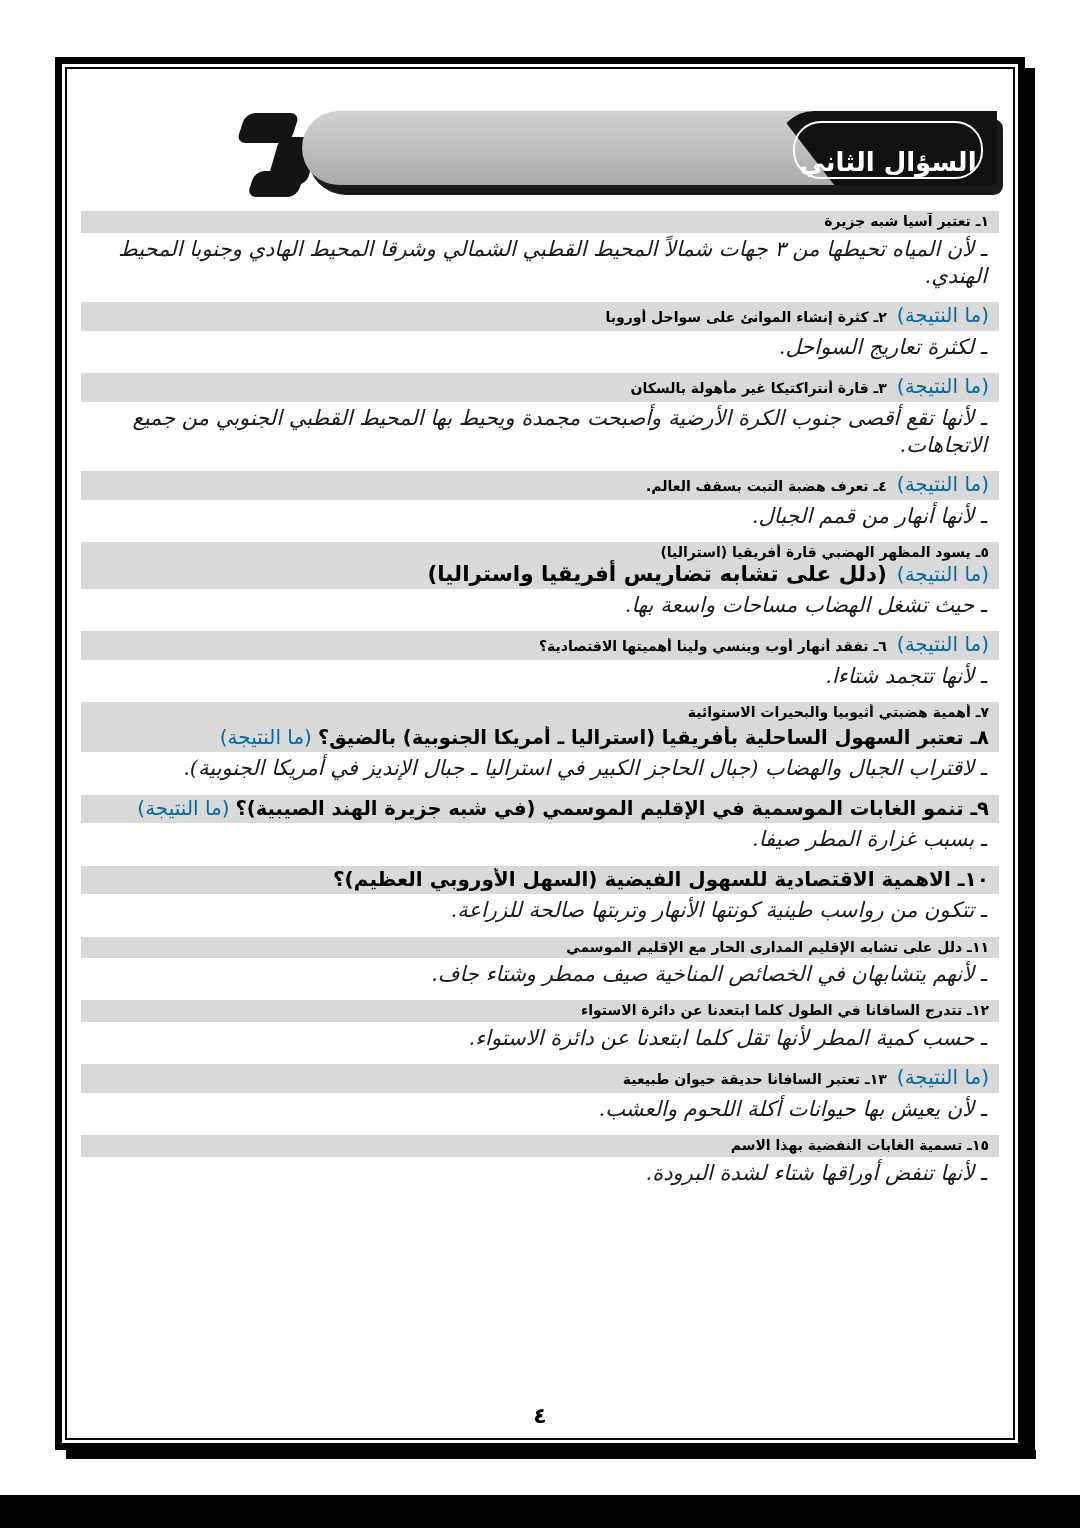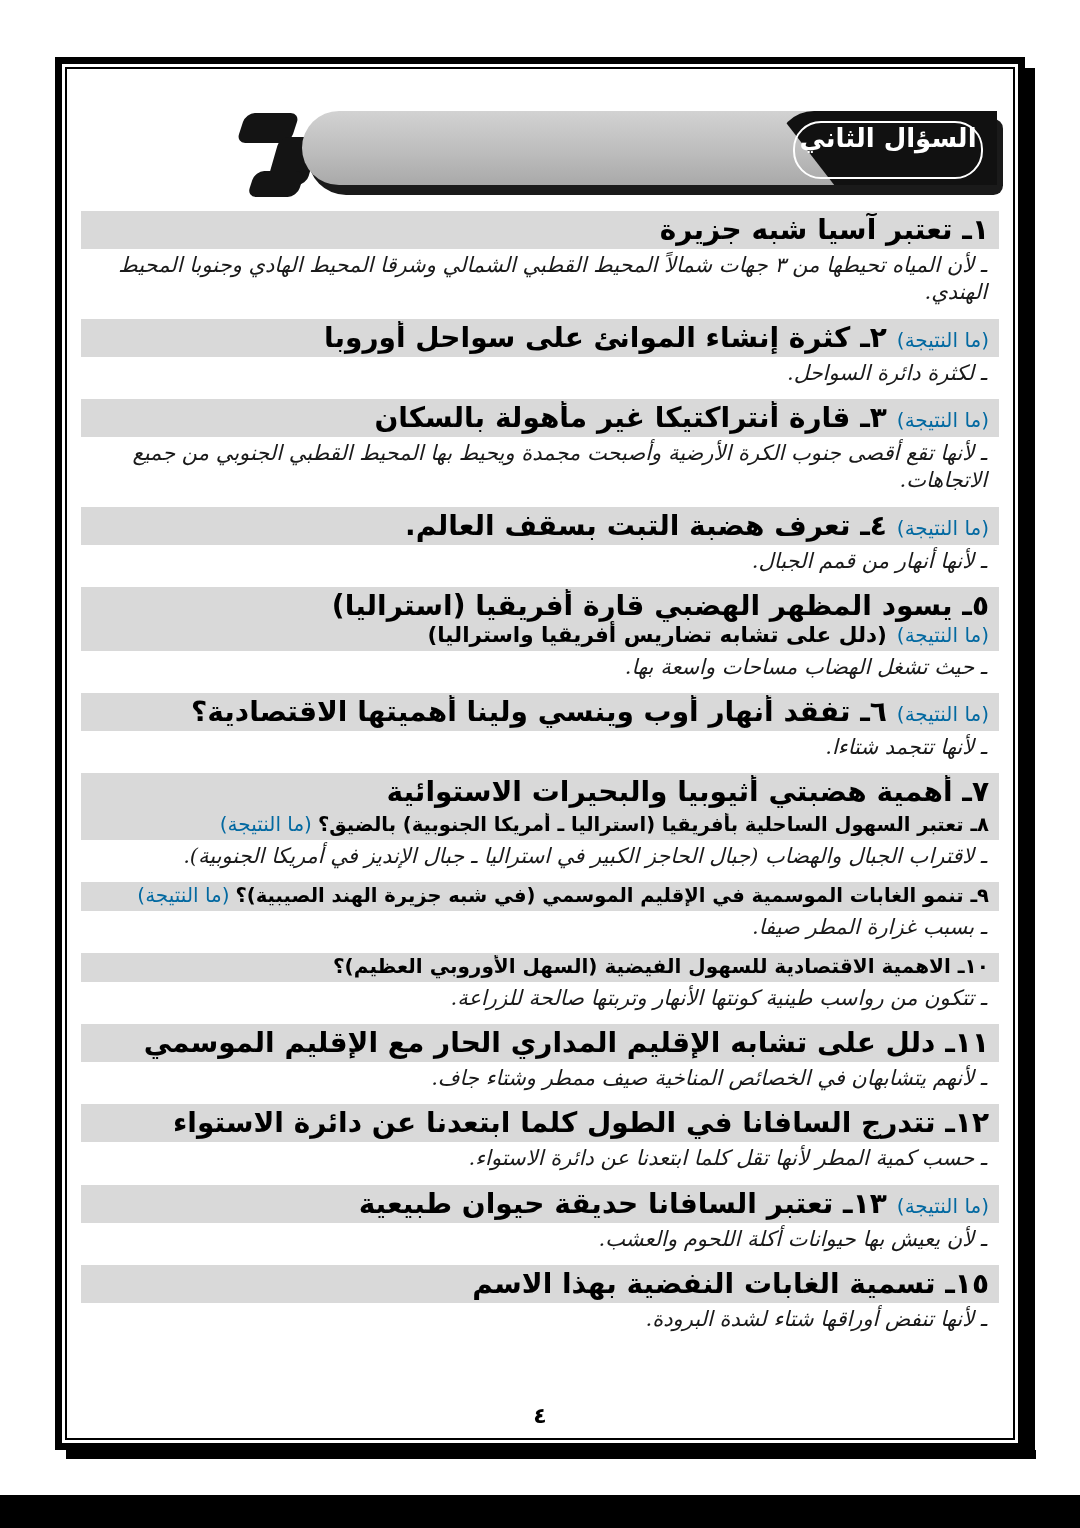--- a/index.html
+++ b/index.html
@@ -107,21 +107,21 @@
   }
   .banner-pill-oval {
     position: absolute;
     right: 14px;
     top: 10px;
     width: 186px;
     height: 54px;
     border: 2px solid #ffffff;
     border-radius: 28px;
     display: flex;
-    align-items: flex-start;
+    align-items: flex-end;
     justify-content: center;
   }
   .banner-pill-oval span {
     color: #ffffff;
     font-size: 26px;
     font-weight: bold;
     letter-spacing: 0px;
     white-space: nowrap;
   }
   .banner-title {
@@ -171,21 +171,21 @@
     display: flex;
     flex-direction: row;
     align-items: baseline;
     justify-content: space-between;
     gap: 10px;
   }
   .q-head.stacked {
     display: block;
   }
   .q-text {
-    font-size: 28px;
+    font-size: 14px;
     font-weight: bold;
     color: #000000;
     text-align: right;
     flex: 1 1 auto;
     white-space: nowrap;
     overflow: hidden;
   }
   .q-text.wrapfit { font-size: 20px; }
   .q-text.small  { font-size: 19.5px; }
   .q-line2 {
@@ -264,21 +264,21 @@
           <div class="q-text">١ـ تعتبر آسيا شبه جزيرة</div>
         </div>
         <div class="a-text">ـ لأن المياه تحيطها من ٣ جهات شمالاً المحيط القطبي الشمالي وشرقا المحيط الهادي وجنوبا المحيط الهندي.</div>
       </div>
 
       <div class="qa-item">
         <div class="q-head">
           <div class="q-tag">(ما النتيجة)</div>
           <div class="q-text">٢ـ كثرة إنشاء الموانئ على سواحل أوروبا</div>
         </div>
-        <div class="a-text">ـ لكثرة دائرة السواحل.</div>
+        <div class="a-text">ـ لكثرة تعاريج السواحل.</div>
       </div>
 
       <div class="qa-item">
         <div class="q-head">
           <div class="q-tag">(ما النتيجة)</div>
           <div class="q-text">٣ـ قارة أنتراكتيكا غير مأهولة بالسكان</div>
         </div>
         <div class="a-text">ـ لأنها تقع أقصى جنوب الكرة الأرضية وأصبحت مجمدة ويحيط بها المحيط القطبي الجنوبي من جميع الاتجاهات.</div>
       </div>
 

